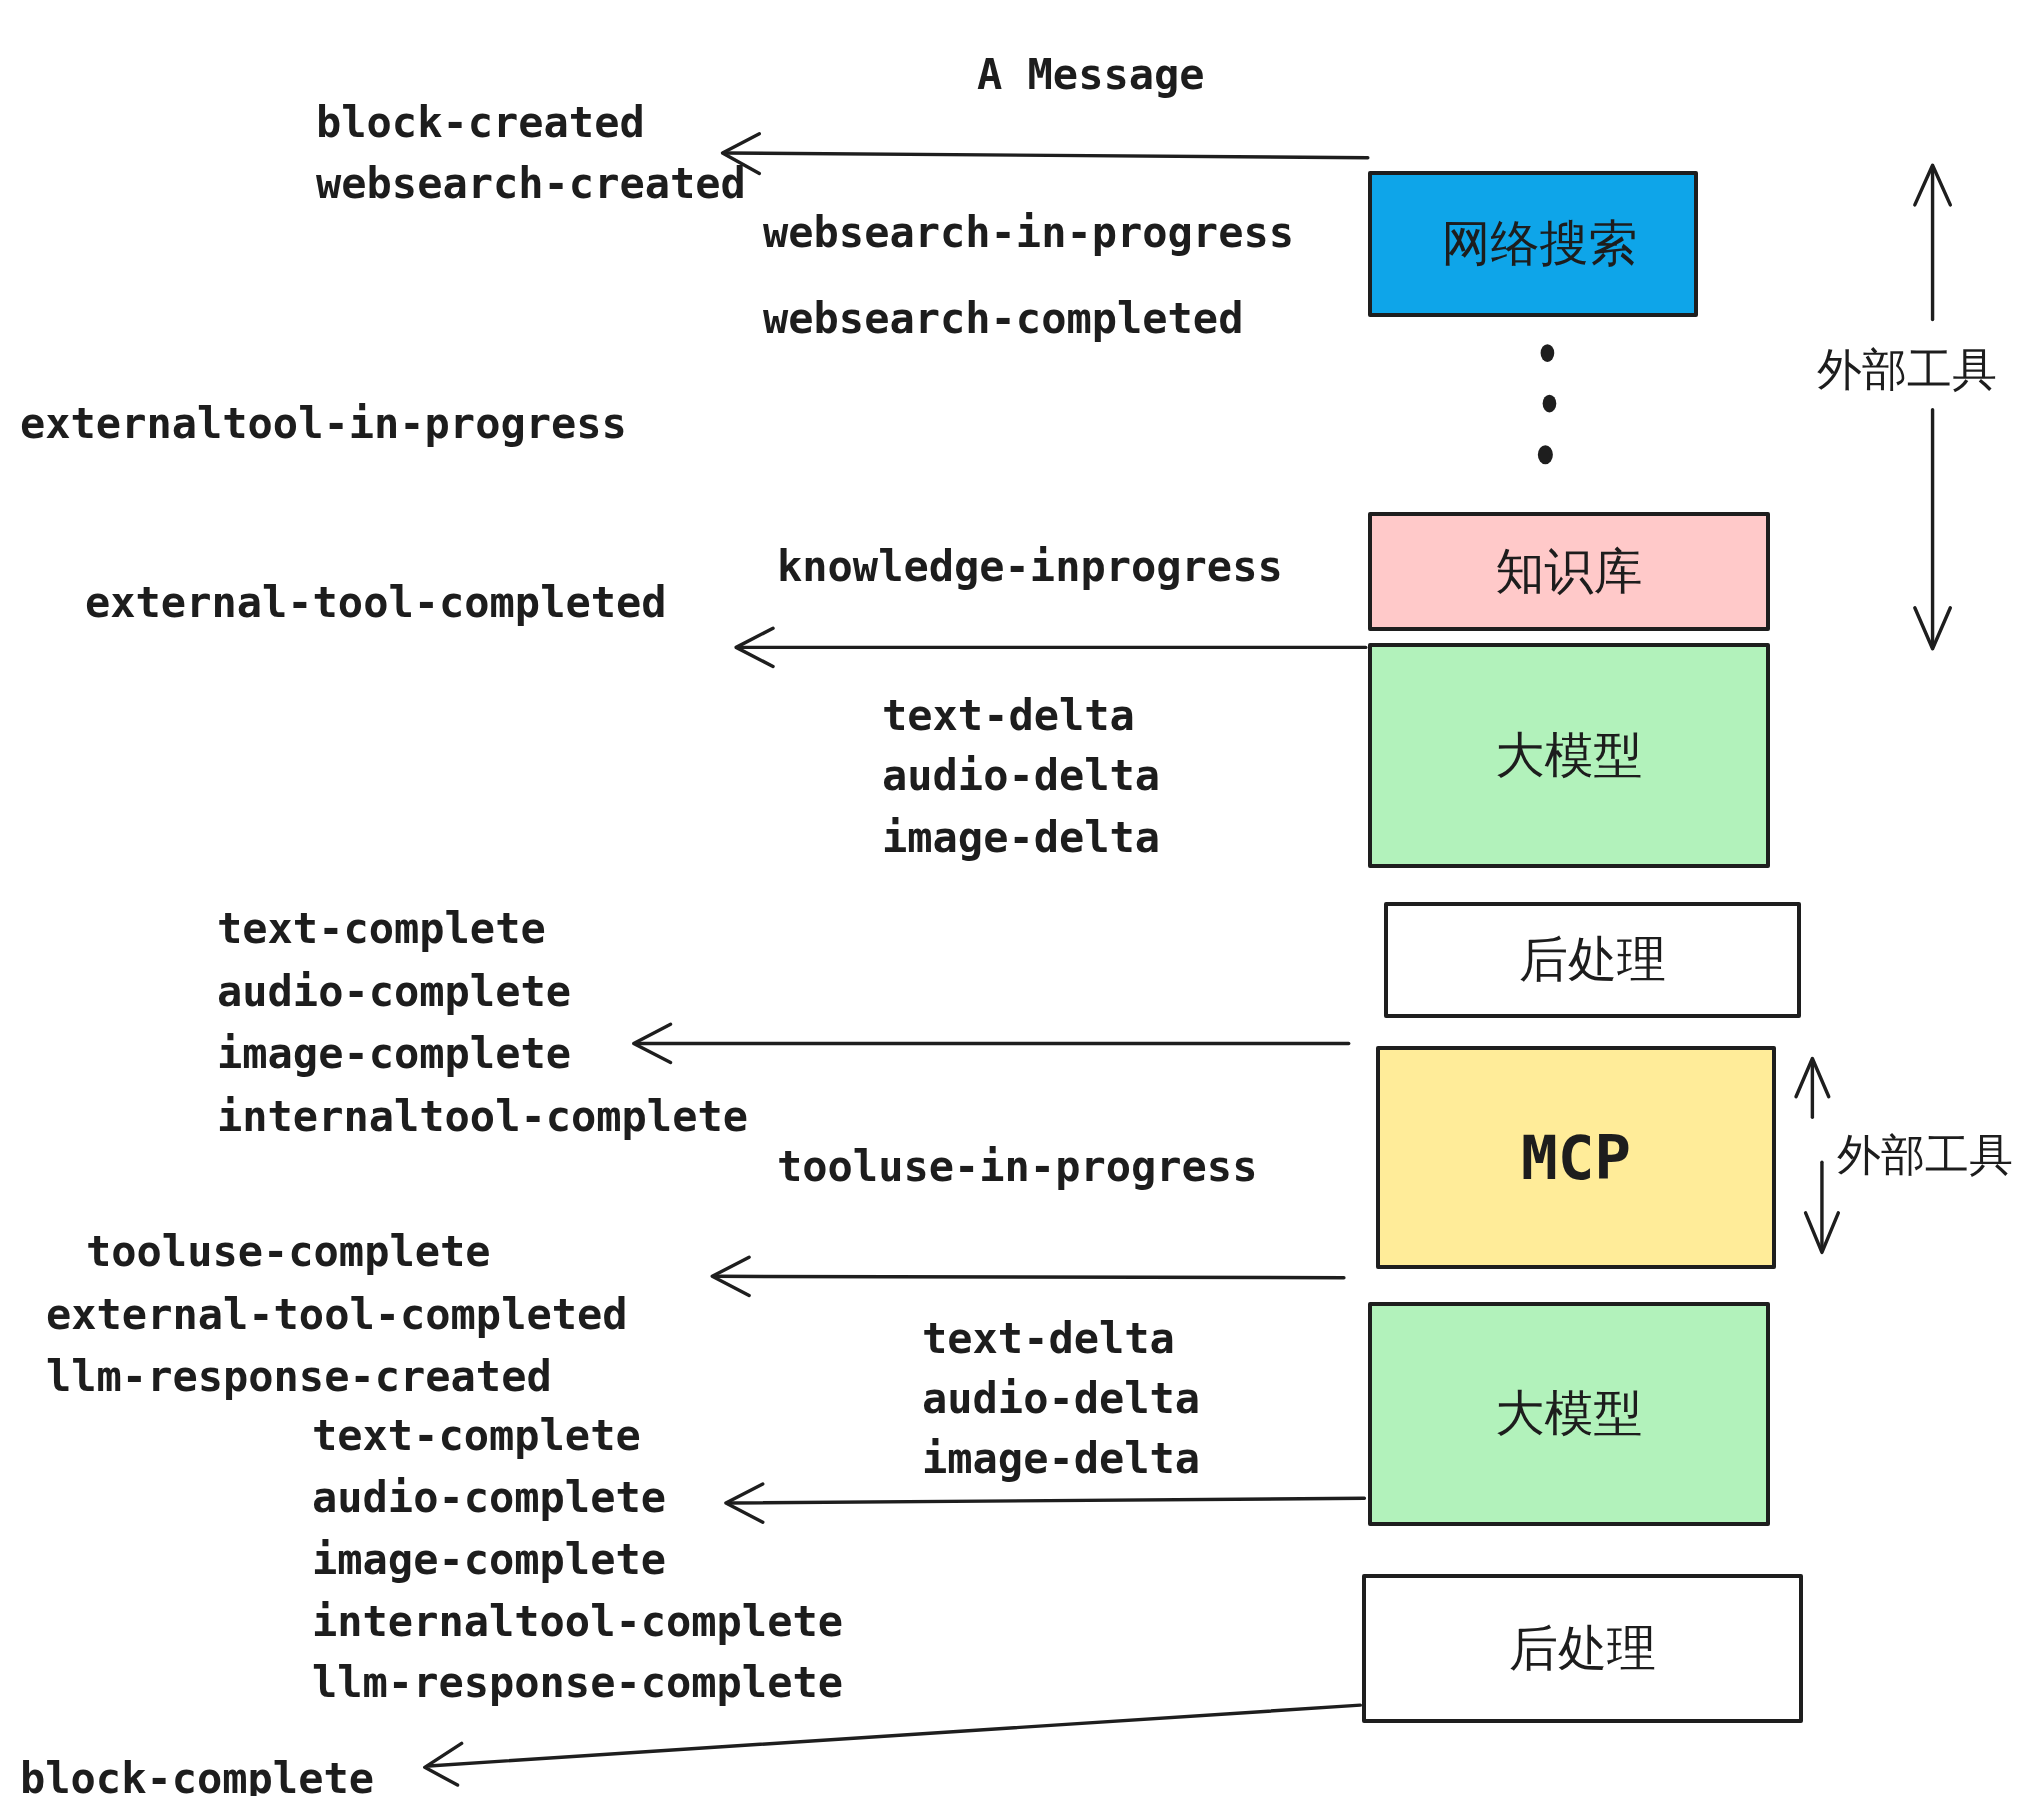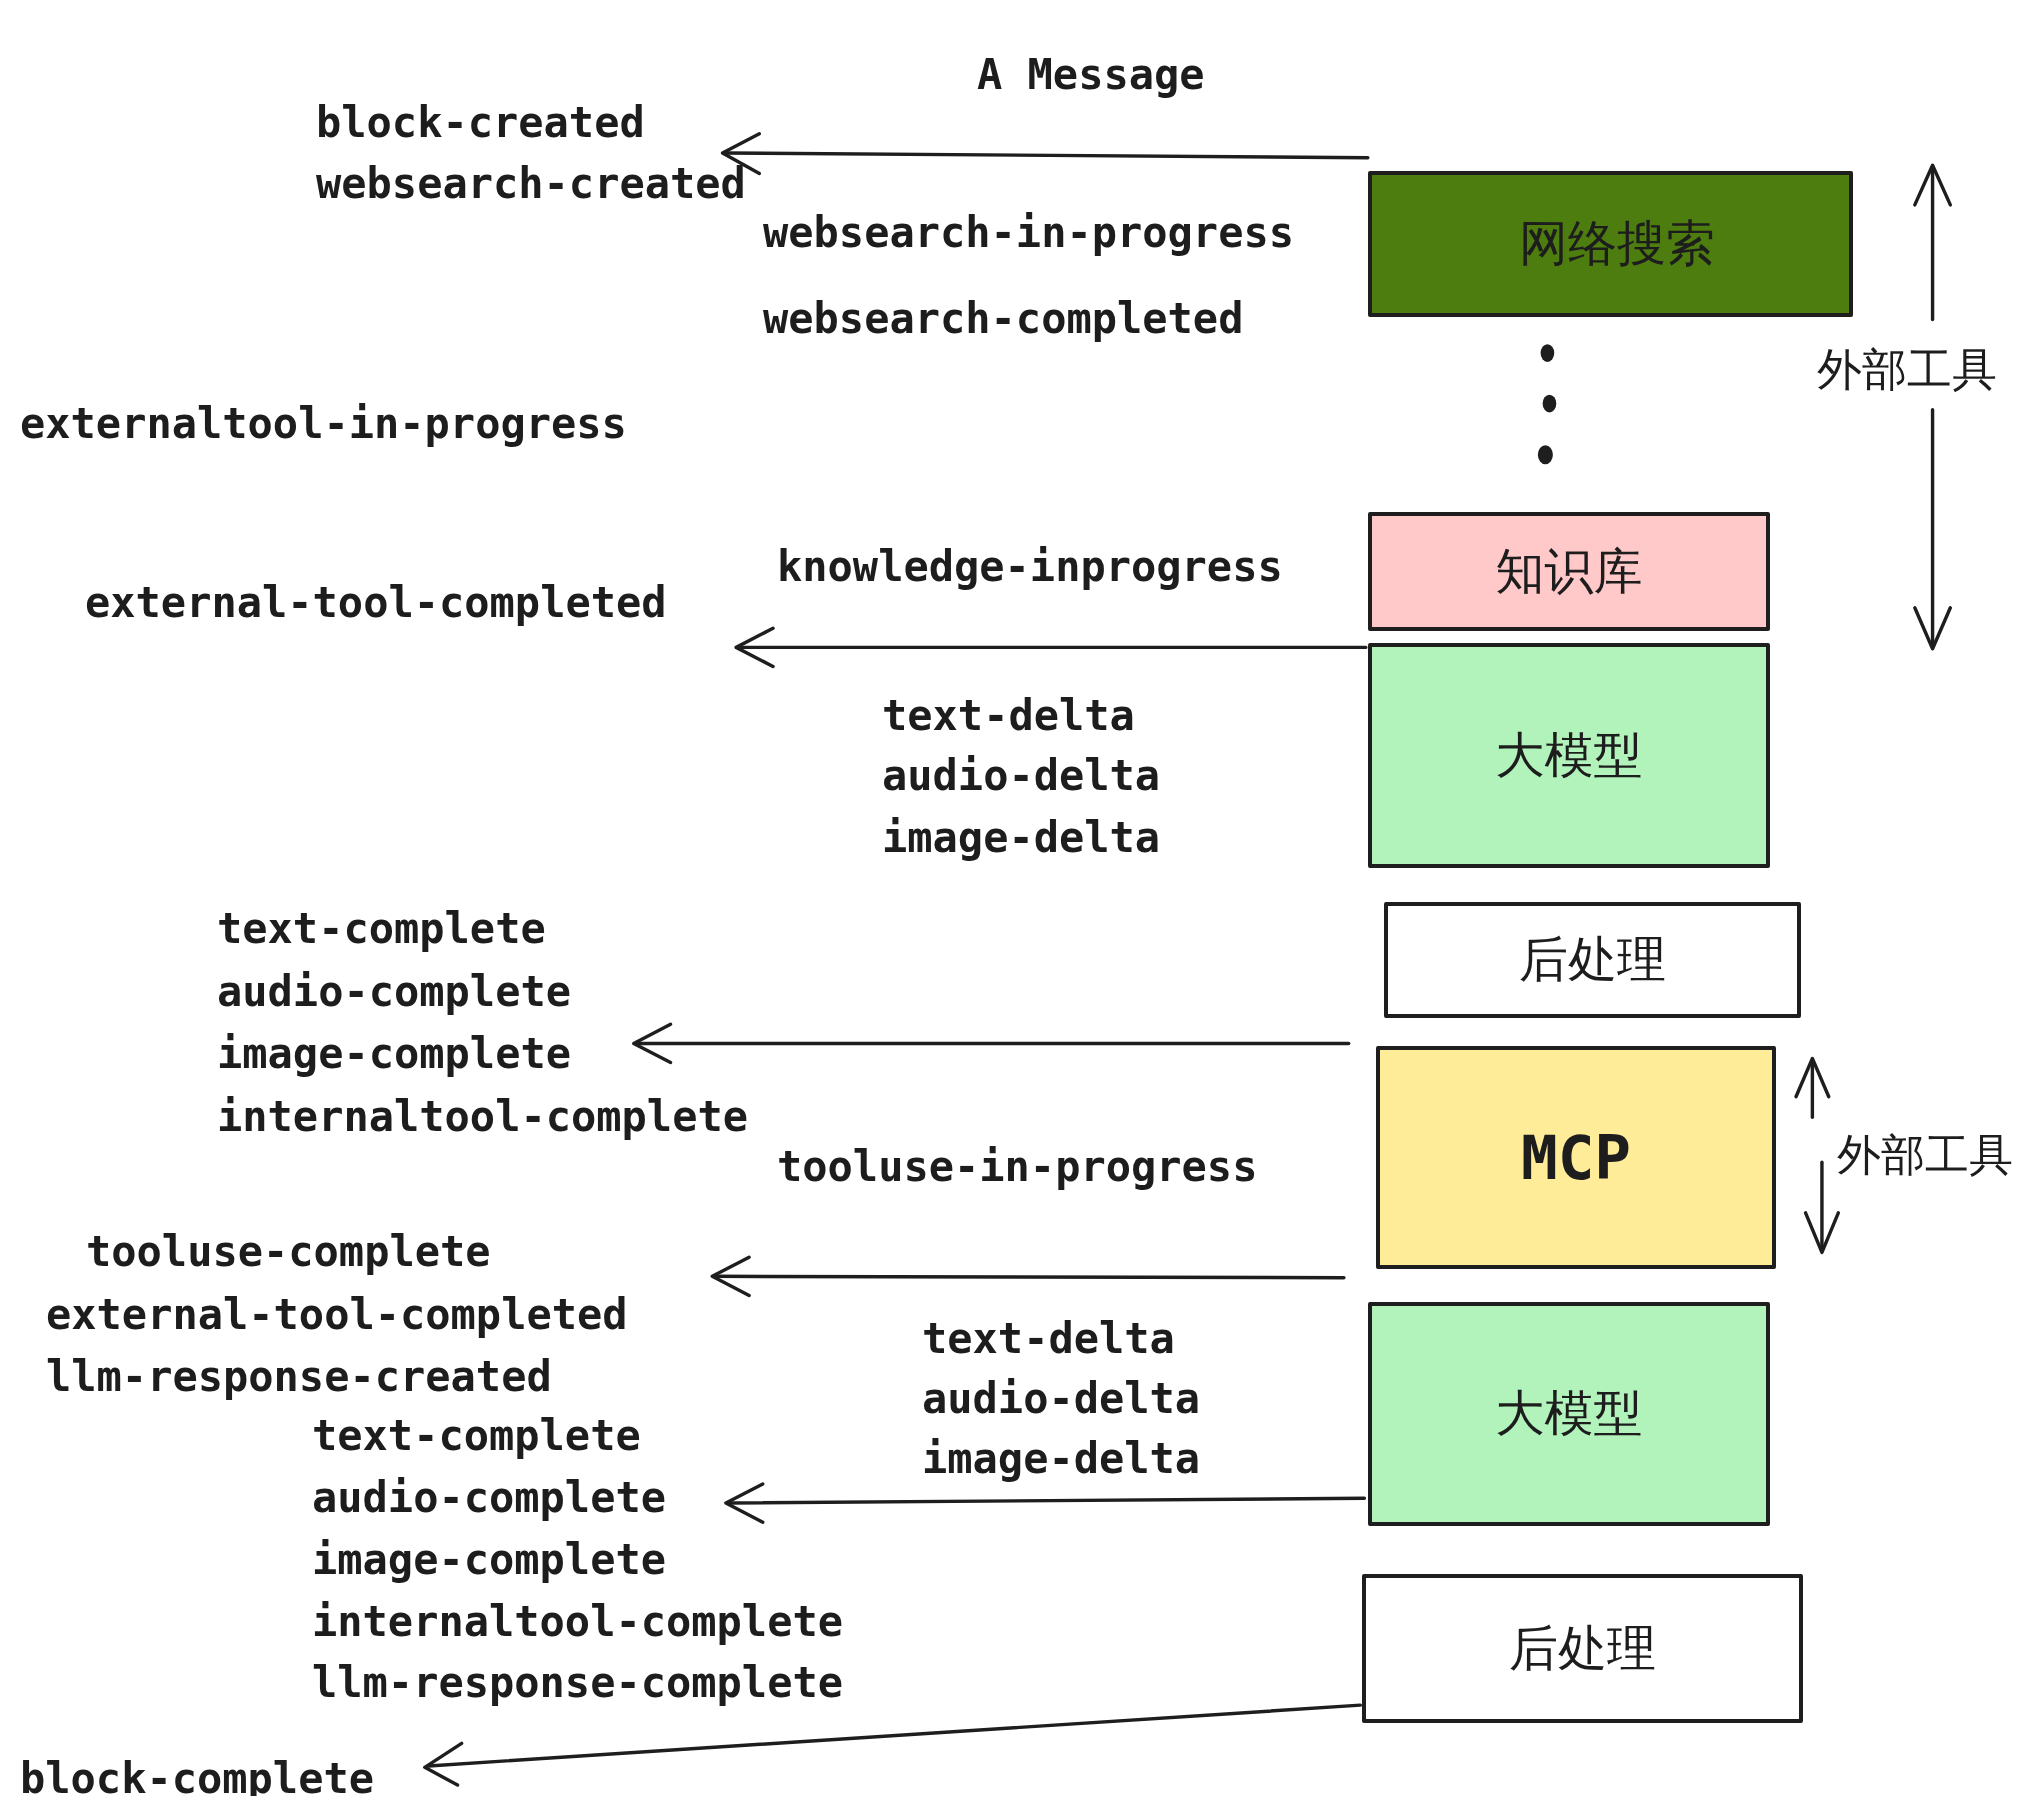--- a/index.html
+++ b/index.html
@@ -127,21 +127,21 @@
 
     <g>
       <ellipse cx="2266" cy="517" rx="10" ry="13"></ellipse>
       <ellipse cx="2269" cy="591" rx="10" ry="13"></ellipse>
       <ellipse cx="2263" cy="666" rx="11" ry="14"></ellipse>
     </g>
   </svg>
 
   <div class="title" style="left:977px; top:18px;">A Message</div>
 
-  <div class="box" style="left:1368px; top:171px; width:485px; height:146px; background:#4d7c0f;padding-left:13px;">
+  <div class="box" style="left:1368px; top:171px; width:330px; height:146px; background:#0ea5e9;padding-left:13px;">
     <span class="box-label">网络搜索</span>
   </div>
 
   <div class="box" style="left:1368px; top:512px; width:402px; height:119px; background:#ffc9c9;">
     <span class="box-label">知识库</span>
   </div>
 
   <div class="box" style="left:1368px; top:643px; width:402px; height:225px; background:#b2f2bb;">
     <span class="box-label">大模型</span>
   </div>

